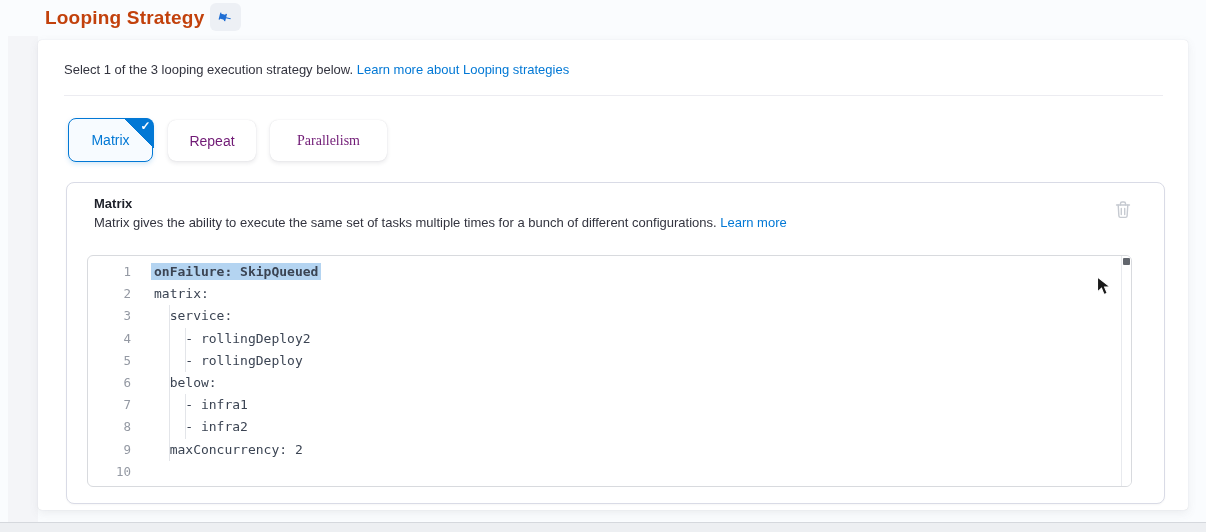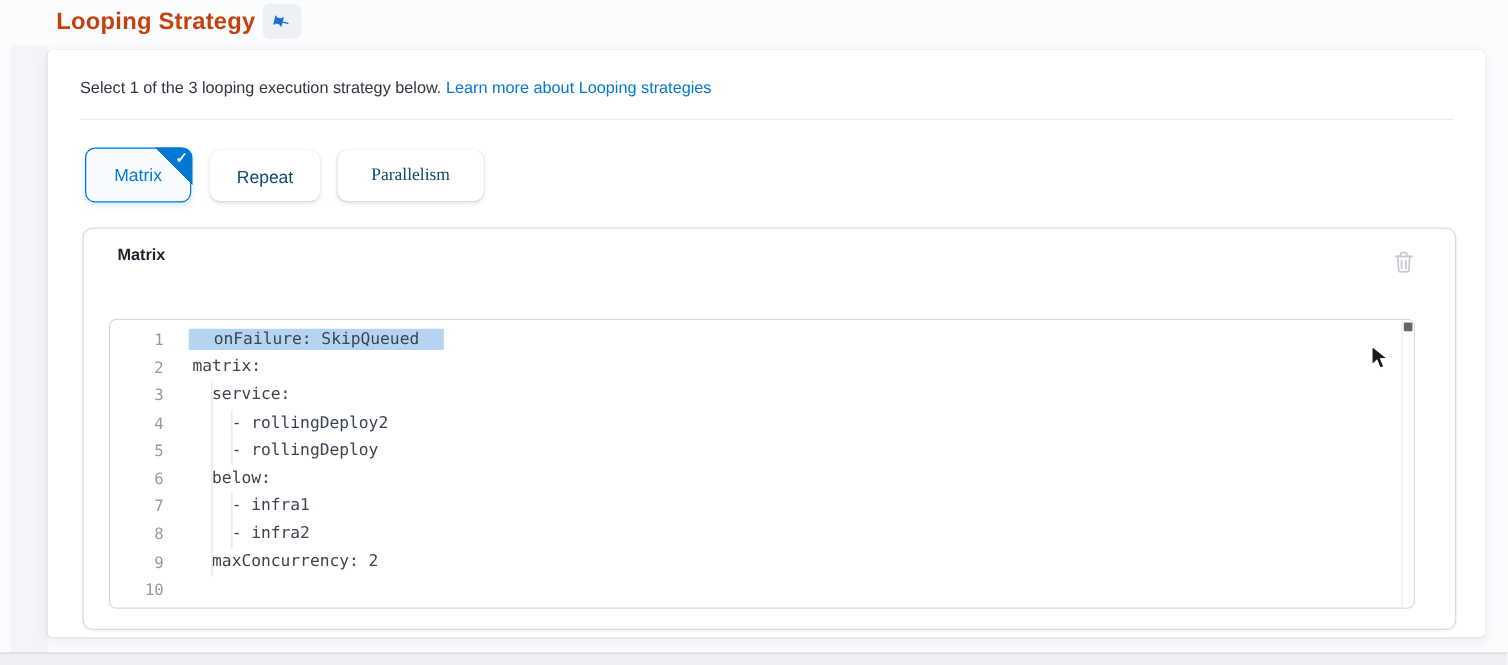--- a/index.html
+++ b/index.html
@@ -34,21 +34,21 @@
   }
   .intro{position:absolute;left:26px;top:22px;font-size:13px;color:#33343f;}
   a.blue-link{color:var(--accent-blue);text-decoration:none;cursor:pointer;}
   .divider{position:absolute;left:26px;top:55px;width:1099px;height:1px;background:#ececf1;}
   .tab{
     position:absolute;border-radius:8px;
     display:flex;align-items:center;justify-content:center;
     font-size:14px;cursor:pointer;background:#fff;
   }
   .tab.unselected{
-    color:#0c4a6e;
+    color:#701a75;
     box-shadow:0 2px 4px rgba(40,41,61,.10),0 0 1px rgba(40,41,61,.16);
     text-align:center;
   }
   .tab.selected{
     background:#f7fbff;border:1.5px solid var(--accent-blue);color:var(--accent-blue);
     box-shadow:0 2px 5px rgba(2,120,213,.18);
   }
   #tab-matrix{left:30px;top:78px;width:85px;height:44px;}
   #tab-repeat{left:130px;top:80px;width:88px;height:41px;}
   #tab-parallelism{left:232px;top:80px;width:117px;height:41px;font-family:Liberation Serif, serif;}
@@ -79,21 +79,21 @@
   .editor-lines{padding-top:5px;}
   .code-row{display:flex;height:22.2px;line-height:22.2px;}
   .gutter{
     width:50px;flex:0 0 50px;text-align:right;padding-right:7px;
     color:var(--line-number);font-size:12.5px;
   }
   .code{position:relative;flex:1;padding-left:16px;white-space:pre;color:var(--code-text);}
   .iguide{position:absolute;top:0;bottom:0;width:1px;background:#e3e5e9;}
   .iguide.g1{left:31px;}
   .iguide.g2{left:47px;}
-  .code-text.selected{background:var(--selection-blue);padding:1px 20px;margin:-1px -3px;}
+  .code-text.selected{background:var(--selection-blue);padding:1px 3px;margin:-1px -3px;font-weight:bold;}
   .v-scrollbar{
     position:absolute;right:0;top:0;bottom:0;width:10px;
     border-left:1px solid #e8eaee;background:#fff;
   }
   .v-thumb{position:absolute;top:2px;left:1px;width:7px;height:7px;background:#62666d;border-radius:1px;}
   .bottom-strip{
     position:absolute;left:0;top:522px;width:1206px;height:10px;
     background:#edeff2;border-top:1px solid #d5d8dd;
   }
   .mouse-cursor{position:absolute;left:1096px;top:276px;pointer-events:none;z-index:50;}
@@ -129,20 +129,23 @@
   </div>
   <div class="tab unselected" id="tab-repeat">
     <span>Repeat</span>
   </div>
   <div class="tab unselected" id="tab-parallelism">
     <span>Parallelism</span>
   </div>
 
   <div class="matrix-panel">
     <div class="panel-title">Matrix</div>
+    <div class="panel-desc">
+      <span>Matrix gives the ability to execute the same set of tasks multiple times for a bunch of different configurations. </span><a class="blue-link">Learn more</a>
+    </div>
 
     <button class="trash-btn">
       <span style="display:flex;">
         <svg width="20" height="20" viewBox="0 0 20 20" fill="none" stroke="#c6cad1" stroke-width="1.4" stroke-linecap="round">
           <path d="M3.5 5h13"></path>
           <path d="M7.5 5V3.6A1.6 1.6 0 0 1 9.1 2h1.8a1.6 1.6 0 0 1 1.6 1.6V5"></path>
           <path d="M5.2 5l.7 11a1.5 1.5 0 0 0 1.5 1.4h5.2a1.5 1.5 0 0 0 1.5-1.4l.7-11"></path>
           <path d="M8.3 8.5v6M11.7 8.5v6"></path>
         </svg>
       </span>

